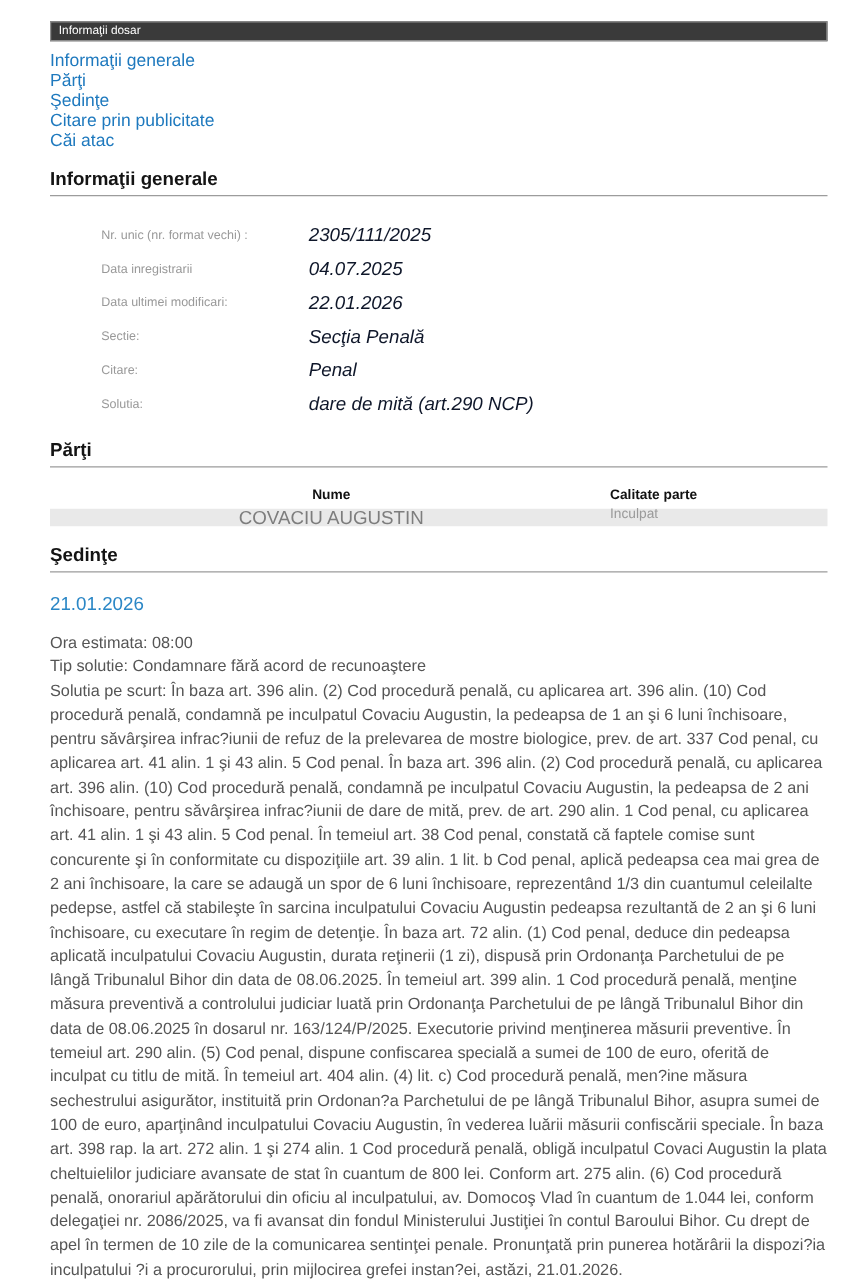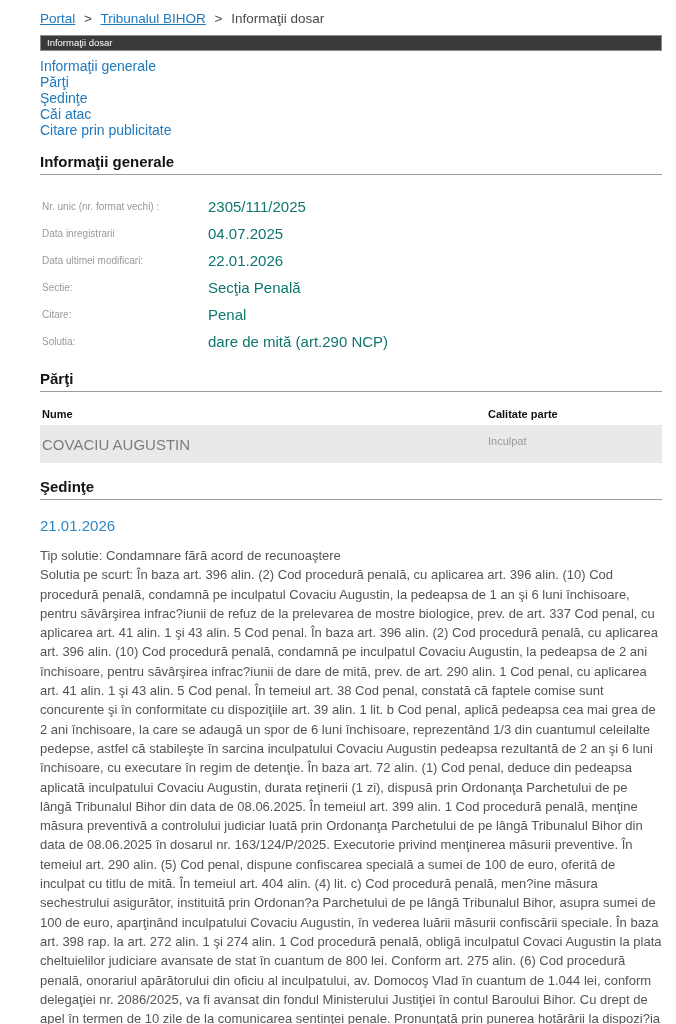--- a/index.html
+++ b/index.html
@@ -47,63 +47,56 @@
     font-weight: bold;
     color: #141414;
     margin: 15px 0 0 0;
     padding-bottom: 4px;
     border-bottom: 1px solid #9c9c9c;
   }
 
   
   .fields { margin-top: 18px; }
   .field-row { display: flex; align-items: center; height: 27px; }
-  .field-label { flex: 0 0 168px; font-size: 10px; color: #999; padding-left: 2px; }
-  .field-value { font-size: 15px; color: #0f766e; }
+  .field-label { flex: 0 0 168px; font-size: 10px; color: #999; padding-left: 2px; margin-left: 39px; }
+  .field-value { font-size: 15px; color: #0f172a; font-style: italic; }
 
   
-  .parties-table { margin-top: 14px; }
+  .parties-table { margin-top: 14px; text-align: center; }
   .pt-header { display: flex; font-size: 11px; font-weight: bold; color: #111; padding: 2px 0 5px 2px; }
   .pt-col-name { flex: 0 0 446px; }
-  .pt-row { display: flex; align-items: center; background: #e9e9e9; height: 38px; padding-left: 2px; }
+  .pt-row { display: flex; align-items: center; background: #e9e9e9; height: 14px; padding-left: 2px; }
   .pt-name { flex: 0 0 446px; font-size: 15px; color: #7d7d7d; }
   .pt-role { font-size: 11px; color: #9a9a9a; position: relative; top: -3px; }
 
   
   .hearing { margin-top: 17px; }
   .hearing-date { color: #2b87c6; font-size: 15px; text-decoration: none; cursor: pointer; }
   .hearing-lines { margin-top: 11px; }
   .hearing-line {
     font-size: 13px;
     line-height: 19.3px;
     color: #555;
     white-space: pre-wrap;
   }
 </style>
 </head>
 <body>
 
 <div class="page">
 
-  <div class="breadcrumb">
-    <a href="#" class="bc-link">Portal</a>
-    <span class="bc-sep">&gt;</span>
-    <a href="#" class="bc-link">Tribunalul BIHOR</a>
-    <span class="bc-sep">&gt;</span>
-    <span class="bc-current">Informaţii dosar</span>
-  </div>
 
   <div class="title-bar">Informaţii dosar</div>
 
   <nav class="quick-nav">
     <a href="#" class="nav-link">Informaţii generale</a>
       <a href="#" class="nav-link">Părţi</a>
       <a href="#" class="nav-link">Şedinţe</a>
+      <a href="#" class="nav-link">Citare prin publicitate</a>
       <a href="#" class="nav-link">Căi atac</a>
-      <a href="#" class="nav-link">Citare prin publicitate</a>
   </nav>
 
   <h2 class="section-heading">Informaţii generale</h2>
 
   <div class="fields">
     <div class="field-row">
         <span class="field-label">Nr. unic (nr. format vechi) :</span>
         <span class="field-value">2305/111/2025</span>
       </div>
       <div class="field-row">
@@ -139,18 +132,19 @@
         <span class="pt-name">COVACIU AUGUSTIN</span>
         <span class="pt-role">Inculpat</span>
       </div>
   </div>
 
   <h2 class="section-heading">Şedinţe</h2>
 
   <div class="hearing">
     <a href="#" class="hearing-date">21.01.2026</a>
     <div class="hearing-lines">
+      <div class="hearing-line">Ora estimata: 08:00</div>
         <div class="hearing-line">Tip solutie: Condamnare fără acord de recunoaştere</div>
         <div class="hearing-line">Solutia pe scurt: În baza art. 396 alin. (2) Cod procedură penală, cu aplicarea art. 396 alin. (10) Cod procedură penală, condamnă pe inculpatul Covaciu Augustin, la pedeapsa de 1 an şi 6 luni închisoare, pentru săvârşirea infrac?iunii de refuz de la prelevarea de mostre biologice, prev. de art. 337 Cod penal, cu aplicarea art. 41 alin. 1 şi 43 alin. 5 Cod penal. În baza art. 396 alin. (2) Cod procedură penală, cu aplicarea art. 396 alin. (10) Cod procedură penală, condamnă pe inculpatul Covaciu Augustin, la pedeapsa de 2 ani închisoare, pentru săvârşirea infrac?iunii de dare de mită, prev. de art. 290 alin. 1 Cod penal, cu aplicarea art. 41 alin. 1 şi 43 alin. 5 Cod penal. În temeiul art. 38 Cod penal, constată că faptele comise sunt concurente şi în conformitate cu dispoziţiile art. 39 alin. 1 lit. b Cod penal, aplică pedeapsa cea mai grea de 2 ani închisoare, la care se adaugă un spor de 6 luni închisoare, reprezentând 1/3 din cuantumul celeilalte pedepse, astfel că stabileşte în sarcina inculpatului Covaciu Augustin pedeapsa rezultantă de 2 an şi 6 luni închisoare, cu executare în regim de detenţie. În baza art. 72 alin. (1) Cod penal, deduce din pedeapsa aplicată inculpatului Covaciu Augustin, durata reţinerii (1 zi), dispusă prin Ordonanţa Parchetului de pe lângă Tribunalul Bihor din data de 08.06.2025. În temeiul art. 399 alin. 1 Cod procedură penală, menţine măsura preventivă a controlului judiciar luată prin Ordonanţa Parchetului de pe lângă Tribunalul Bihor din data de 08.06.2025 în dosarul nr. 163/124/P/2025. Executorie privind menţinerea măsurii preventive. În temeiul art. 290 alin. (5) Cod penal, dispune confiscarea specială a sumei de 100 de euro, oferită de inculpat cu titlu de mită. În temeiul art. 404 alin. (4) lit. c) Cod procedură penală, men?ine măsura sechestrului asigurător, instituită prin Ordonan?a Parchetului de pe lângă Tribunalul Bihor, asupra sumei de 100 de euro, aparţinând inculpatului Covaciu Augustin, în vederea luării măsurii confiscării speciale. În baza art. 398 rap. la art. 272 alin. 1 şi 274 alin. 1 Cod procedură penală, obligă inculpatul Covaci Augustin la plata cheltuielilor judiciare avansate de stat în cuantum de 800 lei. Conform art. 275 alin. (6) Cod procedură penală, onorariul apărătorului din oficiu al inculpatului, av. Domocoş Vlad în cuantum de 1.044 lei, conform delegaţiei nr. 2086/2025, va fi avansat din fondul Ministerului Justiţiei în contul Baroului Bihor. Cu drept de apel în termen de 10 zile de la comunicarea sentinţei penale. Pronunţată prin punerea hotărârii la dispozi?ia inculpatului ?i a procurorului, prin mijlocirea grefei instan?ei, astăzi, 21.01.2026.</div>
     </div>
   </div>
 
 </div>
 
 </body></html>

